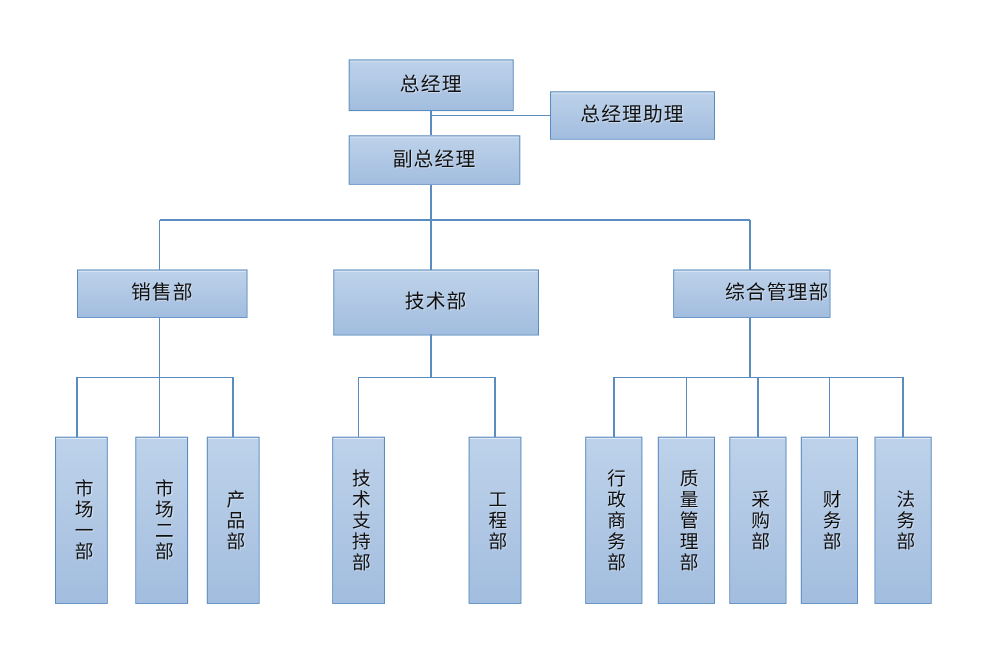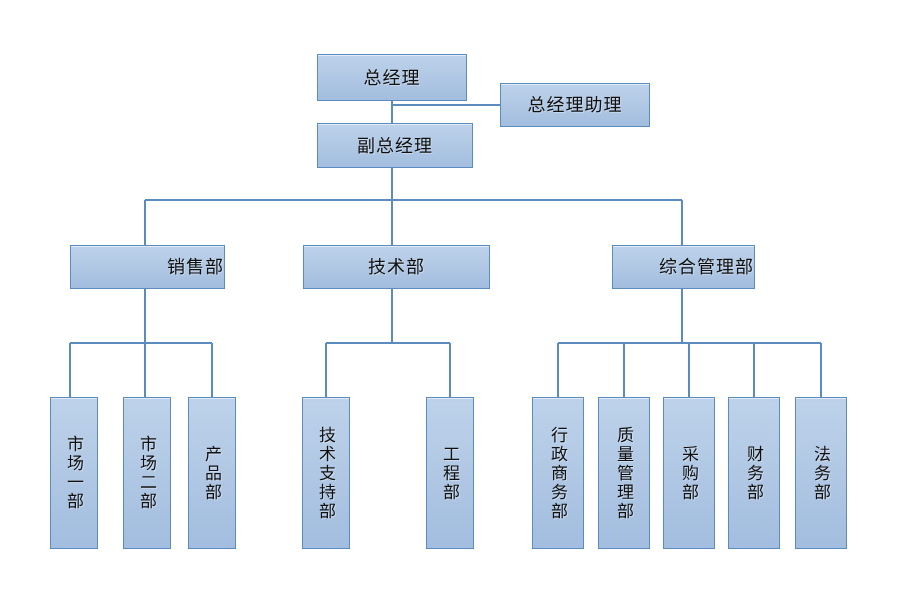--- a/index.html
+++ b/index.html
@@ -99,25 +99,25 @@
   </div>
 
   <div class="node level-top" style="left: 500px; top: 83px; width: 150px; height: 44px;">
     <span class="node-label">总经理助理</span>
   </div>
 
   <div class="node level-second" style="left: 317px; top: 123px; width: 156px; height: 45px;">
     <span class="node-label">副总经理</span>
   </div>
 
-  <div class="node level-third" style="left: 70px; top: 245px; width: 155px; height: 44px; justify-content: flex-end;">
+  <div class="node level-third" style="left: 70px; top: 245px; width: 155px; height: 44px;">
     <span class="node-label">销售部</span>
   </div>
 
-  <div class="node level-third" style="left: 303px; top: 245px; width: 187px; height: 44px;">
+  <div class="node level-third" style="left: 303px; top: 245px; width: 187px; height: 60px;">
     <span class="node-label">技术部</span>
   </div>
 
   <div class="node level-third" style="left: 612px; top: 245px; width: 143px; height: 44px; padding-left: 46px;">
     <span class="node-label">综合管理部</span>
   </div>
 
   <div class="node level-leaf vertical" style="left: 50px; top: 397px; width: 48px; height: 152px;">
     <span class="node-label">市场一部</span>
   </div>

